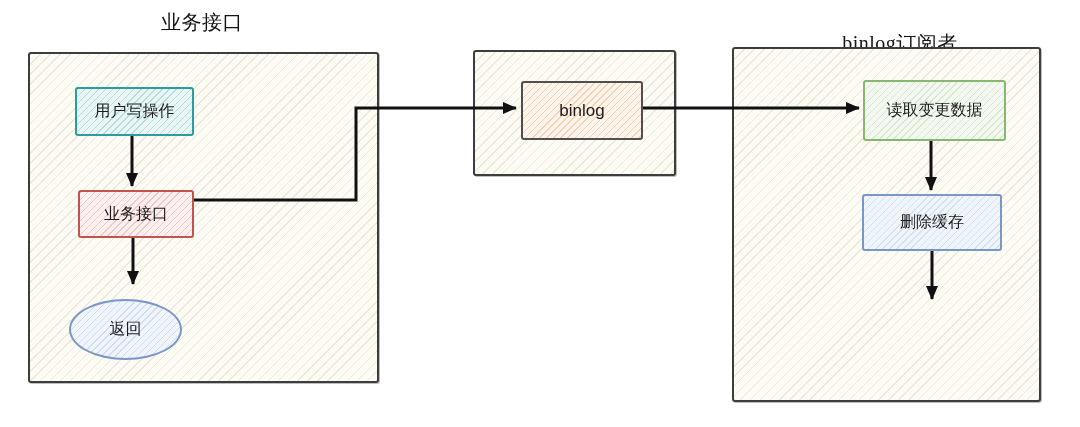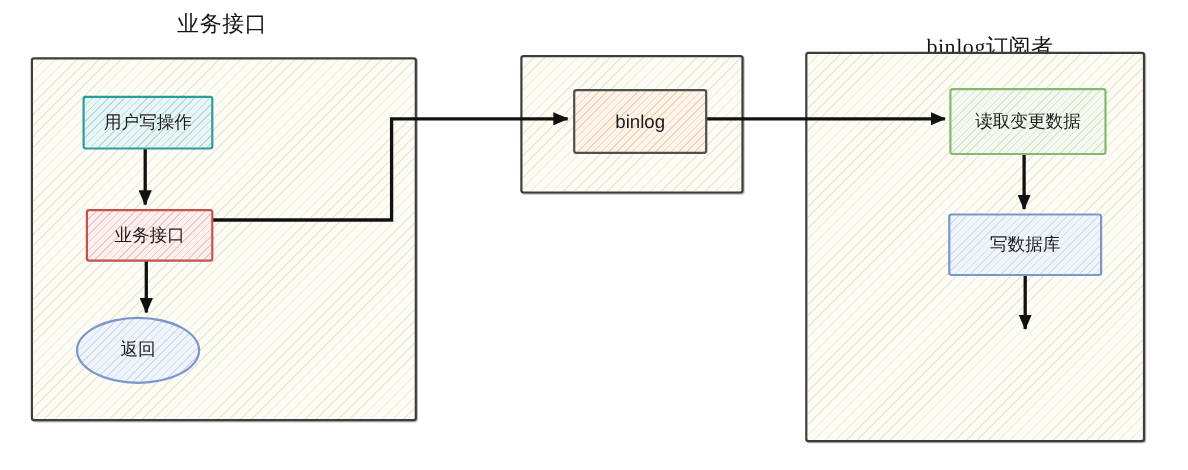--- a/index.html
+++ b/index.html
@@ -62,21 +62,21 @@
       rgba(42,157,158,0.28) 0 1px, transparent 1px 5px);
   }
   .n-write-db {
     left: 78px; top: 190px; width: 112px; height: 44px;
     border: 2px solid #c4534e;
     background-color: #fdf0ee;
     background-image: repeating-linear-gradient(135deg,
       rgba(196,83,78,0.25) 0 1px, transparent 1px 5px);
   }
   .n-return {
-    left: 69px; top: 288px; width: 109px; height: 57px;
+    left: 69px; top: 299px; width: 109px; height: 57px;
     border: 2px solid #7b96c9;
     background-color: #f0f4fb;
     background-image: repeating-linear-gradient(135deg,
       rgba(123,150,201,0.25) 0 1px, transparent 1px 5px);
   }
   .n-binlog {
     left: 521px; top: 81px; width: 118px; height: 55px;
     border: 2px solid #4f4f4f;
     background-color: #fdf5ec;
     background-image: repeating-linear-gradient(135deg,
@@ -154,16 +154,16 @@
   <div class="node ellipse n-return">
     <span>返回</span>
   </div>
   <div class="node rect n-binlog">
     <span>binlog</span>
   </div>
   <div class="node rect n-read-change">
     <span>读取变更数据</span>
   </div>
   <div class="node rect n-delete-cache">
-    <span>写数据库</span>
+    <span>删除缓存</span>
   </div>
 
 </div>
 
 </body></html>

